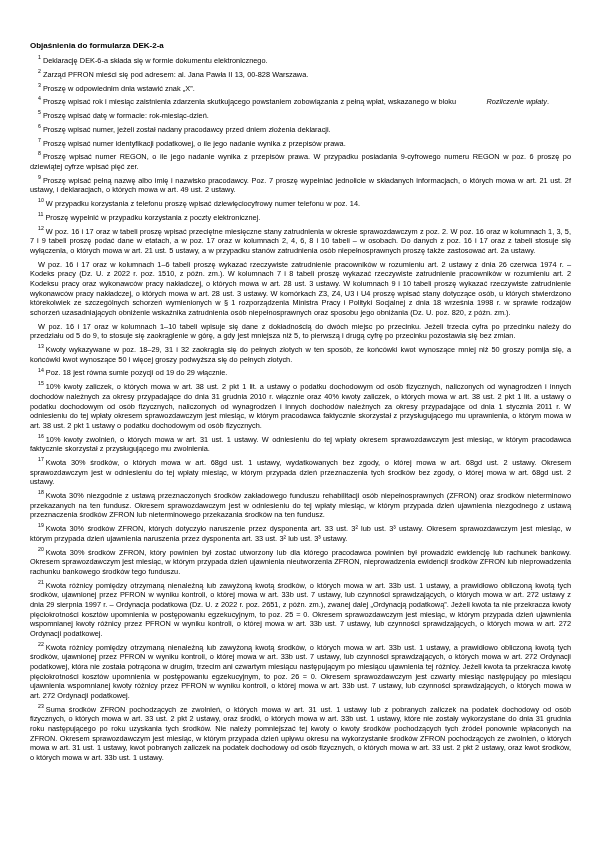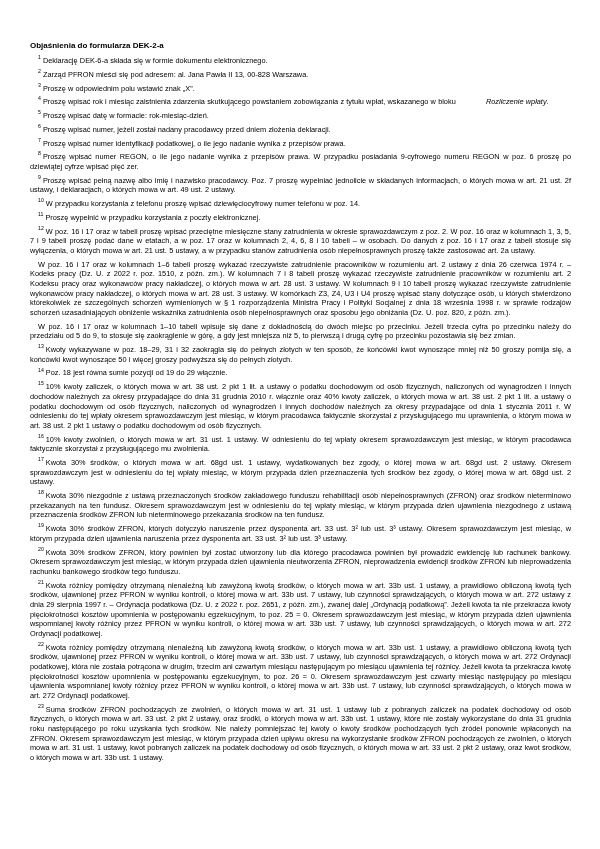--- a/index.html
+++ b/index.html
@@ -22,23 +22,23 @@
 </head>
 <body>
 
 <div class="page">
   <h1 class="title">Objaśnienia do formularza DEK-2-a</h1>
 
   <p class="fn"><sup class="m">1</sup><span>Deklarację DEK-6-a składa się w formie dokumentu elektronicznego.</span></p>
 
   <p class="fn"><sup class="m">2</sup><span>Zarząd PFRON mieści się pod adresem: al. Jana Pawła II 13, 00-828 Warszawa.</span></p>
 
-  <p class="fn"><sup class="m">3</sup><span>Proszę w odpowiednim polu wstawić znak „X”.</span></p>
+  <p class="fn"><sup class="m">3</sup><span>Proszę w odpowiednim dnia wstawić znak „X”.</span></p>
 
-  <p class="fn"><sup class="m">4</sup><span>Proszę wpisać rok i miesiąc zaistnienia zdarzenia skutkującego powstaniem zobowiązania z tytułu wpłat, wskazanego w bloku </span><em>Rozliczenie wpłaty</em><span>.</span></p>
+  <p class="fn"><sup class="m">4</sup><span>Proszę wpisać rok i miesiąc zaistnienia zdarzenia skutkującego powstaniem zobowiązania z pełną wpłat, wskazanego w bloku </span><em>Rozliczenie wpłaty</em><span>.</span></p>
 
   <p class="fn"><sup class="m">5</sup><span>Proszę wpisać datę w formacie: rok-miesiąc-dzień.</span></p>
 
   <p class="fn"><sup class="m">6</sup><span>Proszę wpisać numer, jeżeli został nadany pracodawcy przed dniem złożenia deklaracji.</span></p>
 
   <p class="fn"><sup class="m">7</sup><span>Proszę wpisać numer identyfikacji podatkowej, o ile jego nadanie wynika z przepisów prawa.</span></p>
 
   <p class="fn"><sup class="m">8</sup><span>Proszę wpisać numer REGON, o ile jego nadanie wynika z przepisów prawa. W przypadku posiadania 9-cyfrowego numeru REGON w poz. 6 proszę po dziewiątej cyfrze wpisać pięć zer.</span></p>
 
   <p class="fn"><sup class="m">9</sup><span>Proszę wpisać pełną nazwę albo imię i nazwisko pracodawcy. Poz. 7 proszę wypełniać jednolicie w składanych informacjach, o których mowa w art. 21 ust. 2f ustawy, i deklaracjach, o których mowa w art. 49 ust. 2 ustawy.</span></p>

